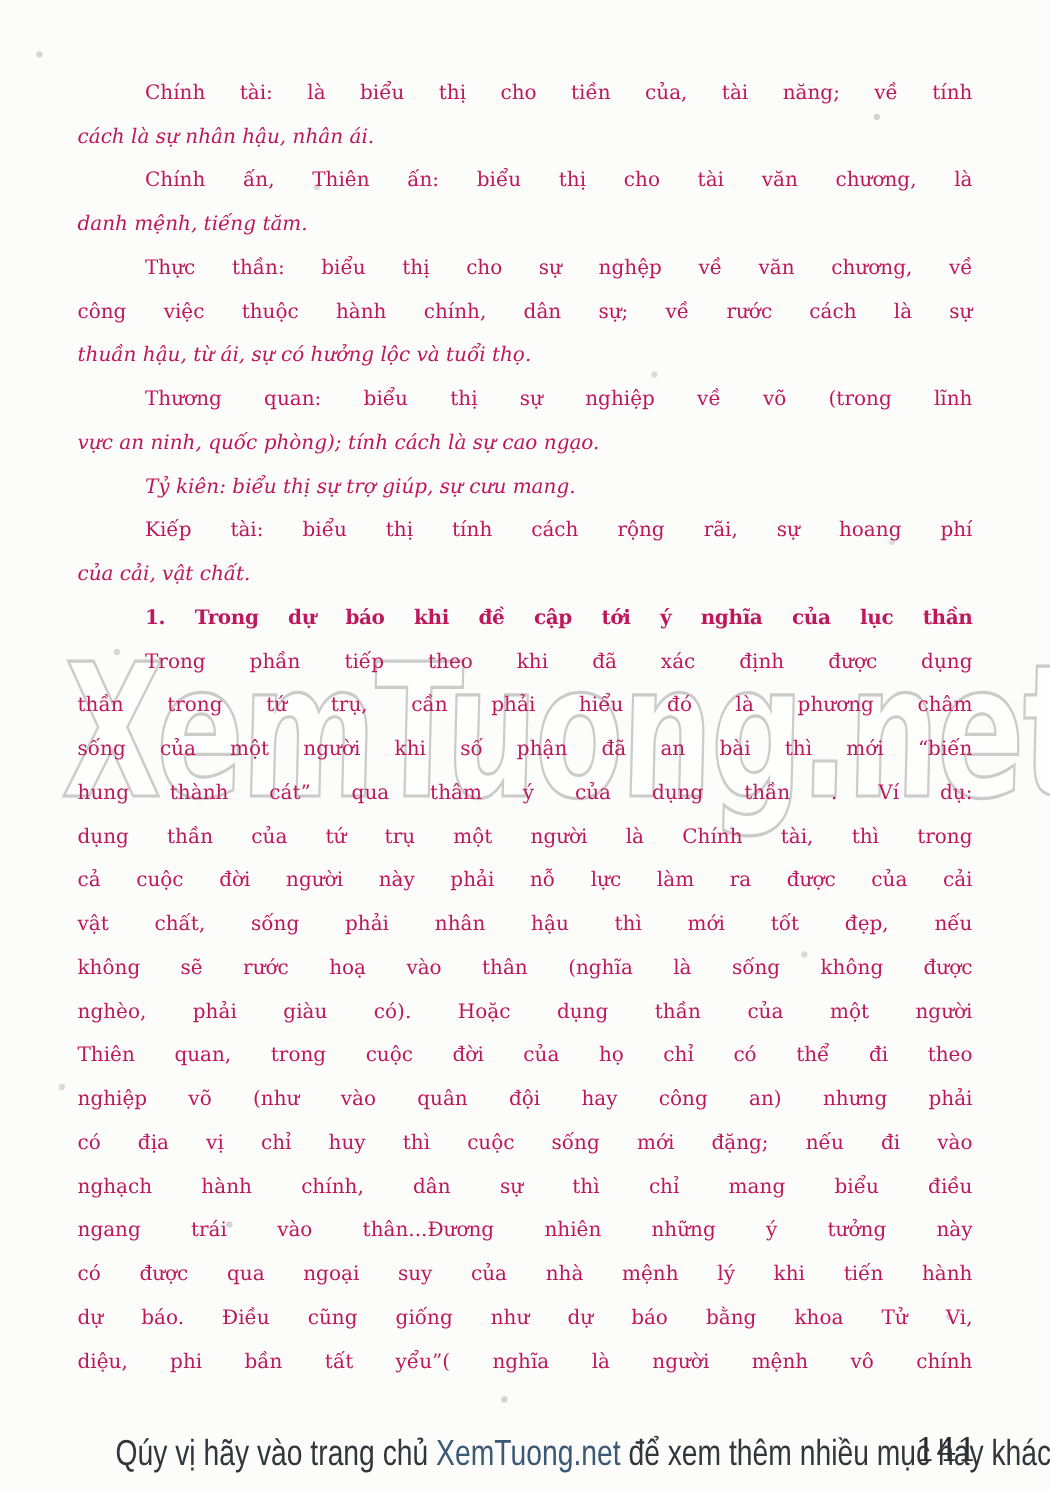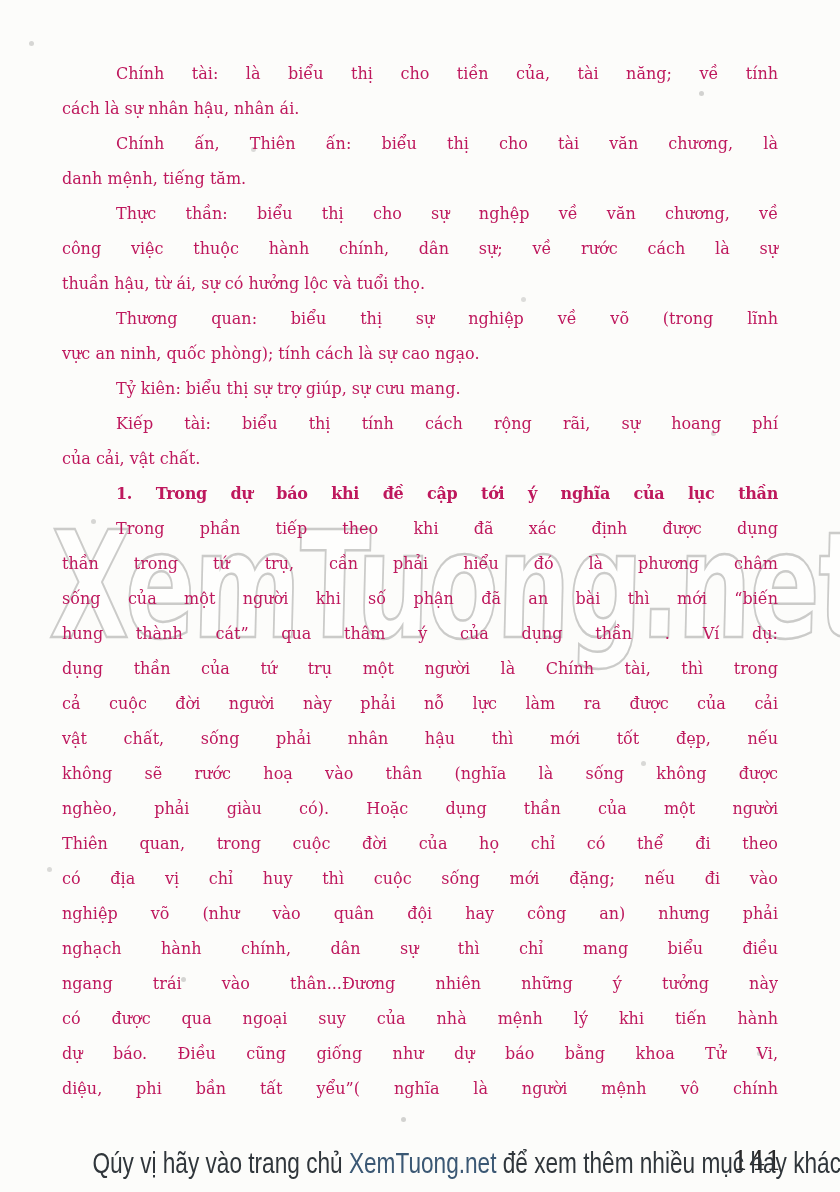--- a/index.html
+++ b/index.html
@@ -20,21 +20,21 @@
   }
   .line {
     font-size: 16px;
     line-height: 35px;
     height: 35px;
     color: #be185d;
     text-align: justify;
     text-align-last: justify;
     white-space: normal;
   }
-  .line.end { text-align-last: left; }
+  .line.end { text-align-last: left; font-style: italic; }
   .line.indent { text-indent: 54px; }
   .line.bold { font-weight: bold; letter-spacing: -0.3px; }
   .watermark {
     position: absolute;
     left: 52px;
     top: 512px;
     z-index: 1;
     font-family: "DejaVu Sans", sans-serif;
     font-weight: bold;
     font-size: 148px;
@@ -118,22 +118,22 @@
       <div class="line indent">Trong phần tiếp theo khi đã xác định được dụng</div>
       <div class="line">thần trong tứ trụ, cần phải hiểu đó là phương châm</div>
       <div class="line">sống của một người khi số phận đã an bài thì mới “biến</div>
       <div class="line">hung thành cát” qua thâm ý của dụng thần . Ví dụ:</div>
       <div class="line">dụng thần của tứ trụ một người là Chính tài, thì trong</div>
       <div class="line">cả cuộc đời người này phải nỗ lực làm ra được của cải</div>
       <div class="line">vật chất, sống phải nhân hậu thì mới tốt đẹp, nếu</div>
       <div class="line">không sẽ rước hoạ vào thân (nghĩa là sống không được</div>
       <div class="line">nghèo, phải giàu có). Hoặc dụng thần của một người</div>
       <div class="line">Thiên quan, trong cuộc đời của họ chỉ có thể đi theo</div>
+      <div class="line">nghiệp võ (như vào quân đội hay công an) nhưng phải</div>
       <div class="line">có địa vị chỉ huy thì cuộc sống mới đặng; nếu đi vào</div>
-      <div class="line">nghiệp võ (như vào quân đội hay công an) nhưng phải</div>
       <div class="line">nghạch hành chính, dân sự thì chỉ  mang biểu điều</div>
       <div class="line">ngang trái vào thân...Đương  nhiên những ý tưởng này</div>
       <div class="line">có được qua ngoại suy của nhà mệnh lý khi tiến hành</div>
       <div class="line">dự báo. Điều cũng giống như dự báo bằng khoa Tử Vi,</div>
       <div class="line">diệu, phi bần tất yểu”( nghĩa là người mệnh vô chính</div>
     </div>
 
   <div class="page-number">141</div>
 
   <div class="footer">

